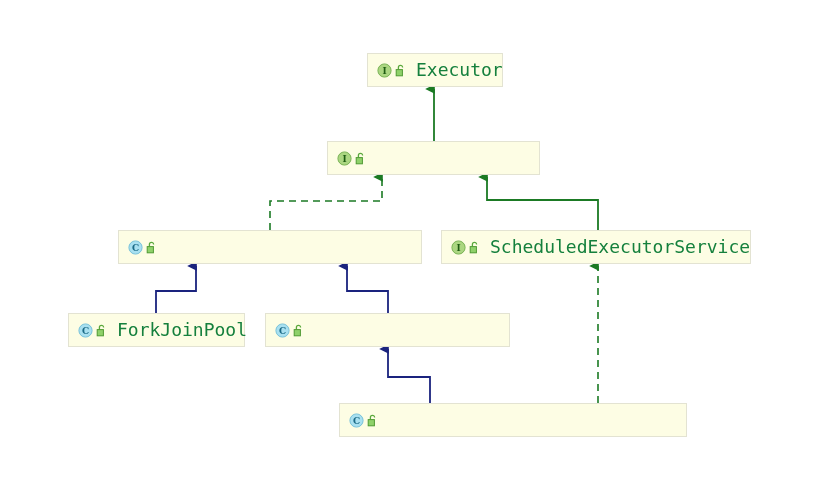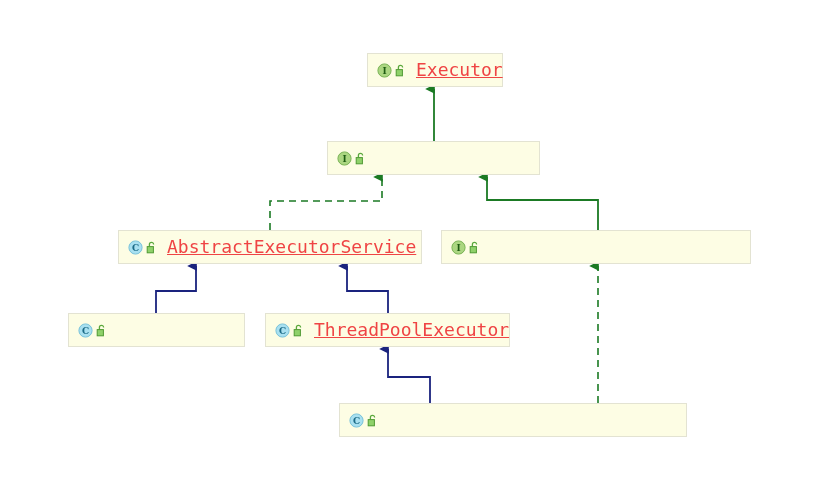--- a/index.html
+++ b/index.html
@@ -38,23 +38,22 @@
   .node .icons {
     display: flex;
     align-items: center;
     gap: 3px;
     margin-right: 10px;
     flex: 0 0 auto;
   }
   .node .label {
     font-size: 18px;
     letter-spacing: 0px;
-    color: #ef4444;
+    color: #15803d;
     line-height: 1;
-    text-decoration: underline;
   }
   .ico {
     display: inline-block;
     line-height: 0;
   }
 </style>
 </head>
 <body>
 
 <div id="canvas">
@@ -127,73 +126,73 @@
           <text x="7.5" y="11" text-anchor="middle" font-family="DejaVu Serif, serif" font-size="9" font-weight="bold" fill="#1b6a86">C</text>
         </svg>
       </span>
       <span class="ico">
         <svg width="11" height="13" viewBox="0 0 11 13">
           <path d="M3.4,5.6 L3.4,3.4 A2.1,2.1 0 0 1 7.6,3.4" fill="none" stroke="#5aa83c" stroke-width="1.3"></path>
           <rect x="1.2" y="5.6" width="6.2" height="6.2" fill="#8fd16a" stroke="#4f9a33" stroke-width="1"></rect>
         </svg>
       </span>
     </span>
-    <span class="label">AbstractExecutorService</span>
   </div>
 
   <div class="node" style="left: 441px; top: 230px; width: 310px; height: 34px;">
     <span class="icons">
       <span class="ico">
         <svg width="15" height="15" viewBox="0 0 15 15">
           <circle cx="7.5" cy="7.5" r="6.6" fill="#abd681" stroke="#7ab356" stroke-width="1"></circle>
           <text x="7.5" y="11" text-anchor="middle" font-family="DejaVu Serif, serif" font-size="9" font-weight="bold" fill="#1f5c12">I</text>
         </svg>
       </span>
       <span class="ico">
         <svg width="11" height="13" viewBox="0 0 11 13">
           <path d="M3.4,5.6 L3.4,3.4 A2.1,2.1 0 0 1 7.6,3.4" fill="none" stroke="#5aa83c" stroke-width="1.3"></path>
           <rect x="1.2" y="5.6" width="6.2" height="6.2" fill="#8fd16a" stroke="#4f9a33" stroke-width="1"></rect>
         </svg>
       </span>
     </span>
+    <span class="label">ScheduledExecutorService</span>
   </div>
 
   <div class="node" style="left: 68px; top: 313px; width: 177px; height: 34px;">
     <span class="icons">
       <span class="ico">
         <svg width="15" height="15" viewBox="0 0 15 15">
           <circle cx="7.5" cy="7.5" r="6.6" fill="#a8e0f0" stroke="#79c2da" stroke-width="1"></circle>
           <text x="7.5" y="11" text-anchor="middle" font-family="DejaVu Serif, serif" font-size="9" font-weight="bold" fill="#1b6a86">C</text>
         </svg>
       </span>
       <span class="ico">
         <svg width="11" height="13" viewBox="0 0 11 13">
           <path d="M3.4,5.6 L3.4,3.4 A2.1,2.1 0 0 1 7.6,3.4" fill="none" stroke="#5aa83c" stroke-width="1.3"></path>
           <rect x="1.2" y="5.6" width="6.2" height="6.2" fill="#8fd16a" stroke="#4f9a33" stroke-width="1"></rect>
         </svg>
       </span>
     </span>
+    <span class="label">ForkJoinPool</span>
   </div>
 
   <div class="node" style="left: 265px; top: 313px; width: 245px; height: 34px;">
     <span class="icons">
       <span class="ico">
         <svg width="15" height="15" viewBox="0 0 15 15">
           <circle cx="7.5" cy="7.5" r="6.6" fill="#a8e0f0" stroke="#79c2da" stroke-width="1"></circle>
           <text x="7.5" y="11" text-anchor="middle" font-family="DejaVu Serif, serif" font-size="9" font-weight="bold" fill="#1b6a86">C</text>
         </svg>
       </span>
       <span class="ico">
         <svg width="11" height="13" viewBox="0 0 11 13">
           <path d="M3.4,5.6 L3.4,3.4 A2.1,2.1 0 0 1 7.6,3.4" fill="none" stroke="#5aa83c" stroke-width="1.3"></path>
           <rect x="1.2" y="5.6" width="6.2" height="6.2" fill="#8fd16a" stroke="#4f9a33" stroke-width="1"></rect>
         </svg>
       </span>
     </span>
-    <span class="label">ThreadPoolExecutor</span>
   </div>
 
   <div class="node" style="left: 339px; top: 403px; width: 348px; height: 34px;">
     <span class="icons">
       <span class="ico">
         <svg width="15" height="15" viewBox="0 0 15 15">
           <circle cx="7.5" cy="7.5" r="6.6" fill="#a8e0f0" stroke="#79c2da" stroke-width="1"></circle>
           <text x="7.5" y="11" text-anchor="middle" font-family="DejaVu Serif, serif" font-size="9" font-weight="bold" fill="#1b6a86">C</text>
         </svg>
       </span>

